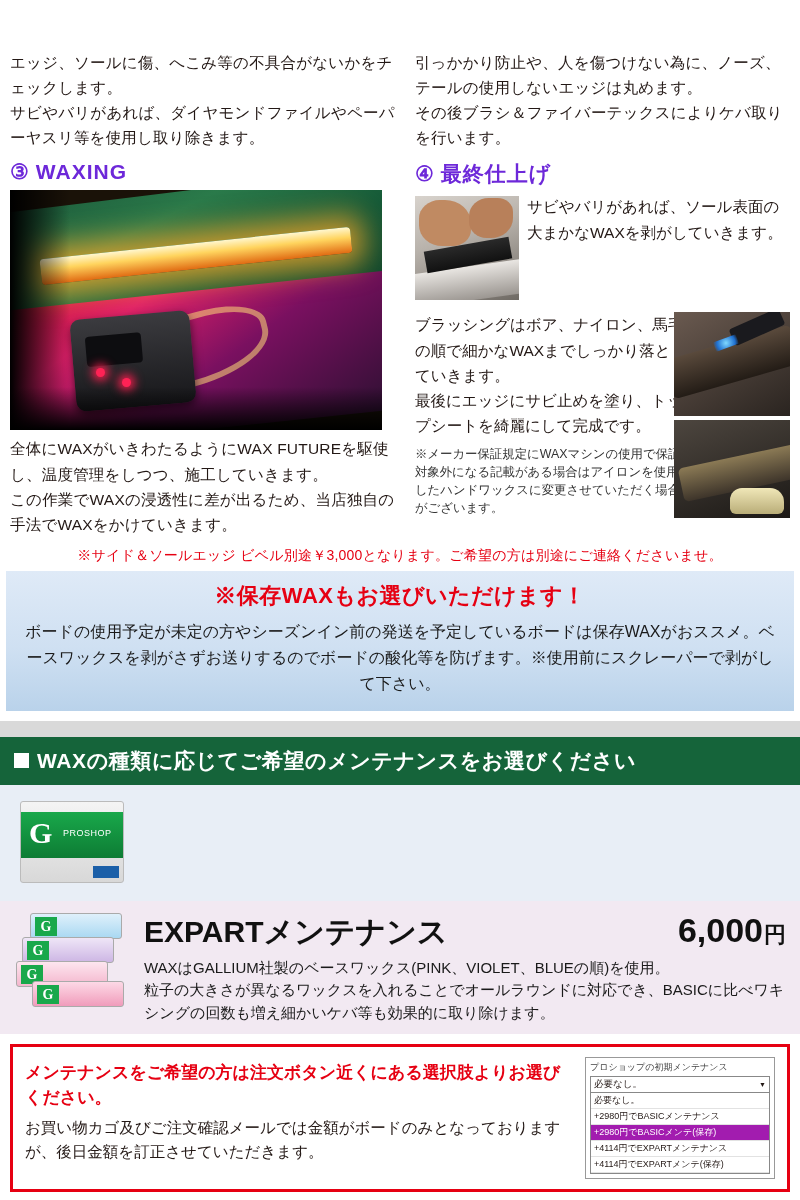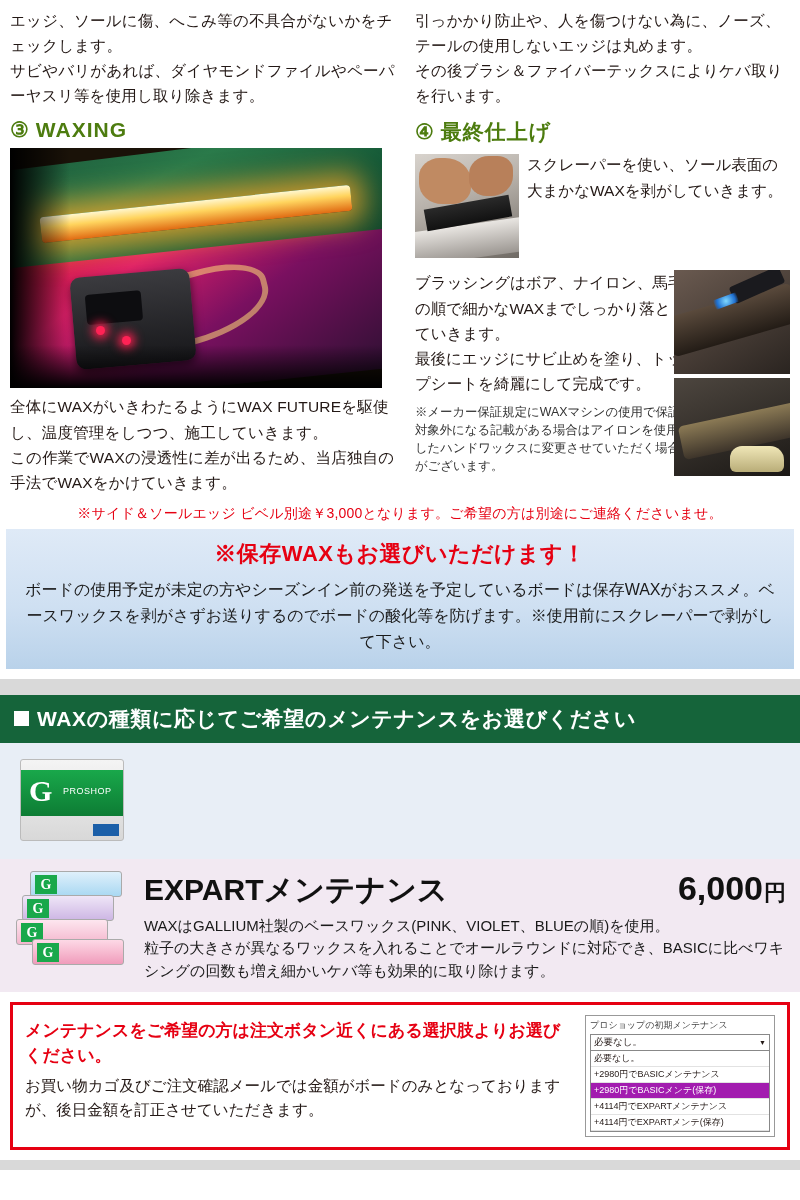--- a/index.html
+++ b/index.html
@@ -6,34 +6,34 @@
   html, body {
     margin: 0; padding: 0;
     width: 800px; height: 1200px;
     background: #ffffff;
     font-family: "Liberation Sans", sans-serif;
     color: #231815;
   }
   .page { position: relative; width: 800px; height: 1200px; overflow: hidden; }
 
   
-  .top-cols { display: flex; padding: 8px 10px 0 10px; }
+  .top-cols { display: flex; padding: 8px 10px 0 10px; margin-top: 42px; }
   .col-l { width: 400px; padding-right: 8px; }
   .col-r { width: 390px; padding-left: 10px; }
   .body-txt {
     font-size: 15.5px;
     line-height: 1.62;
     letter-spacing: 0.2px;
   }
 
   
   .sec-head {
     font-size: 21px;
     font-weight: bold;
-    color: #4d7c0f;
+    color: #6d28d9;
     letter-spacing: 1px;
     margin: 10px 0 6px 0;
   }
   .sec-head .num { margin-right: 6px; }
 
   
   .wax-photo {
     width: 372px; height: 240px;
     margin: 2px 0 6px 0;
     position: relative; overflow: hidden;
@@ -313,21 +313,21 @@
         <span class="num">④</span><span>最終仕上げ</span>
       </div>
 
       <div class="r-text-wrap">
         <div class="r-photo-1">
           <div class="snowboard"></div>
           <div class="scraper"></div>
           <div class="hand"></div>
           <div class="hand2"></div>
         </div>
-        <div class="r-text-narrow">スクレーパーを使い、ソール表面の大まかなWAXを剥がしていきます。</div>
+        <div class="r-text-narrow">サビやバリがあれば、ソール表面の大まかなWAXを剥がしていきます。</div>
       </div>
 
       <div class="r-text-wrap" style="margin-top:6px;">
         <div class="r-photo-2">
           <div class="roller"></div>
           <div class="torch"></div>
           <div class="flame"></div>
         </div>
         <div class="r-photo-3">
           <div class="brush"></div>

